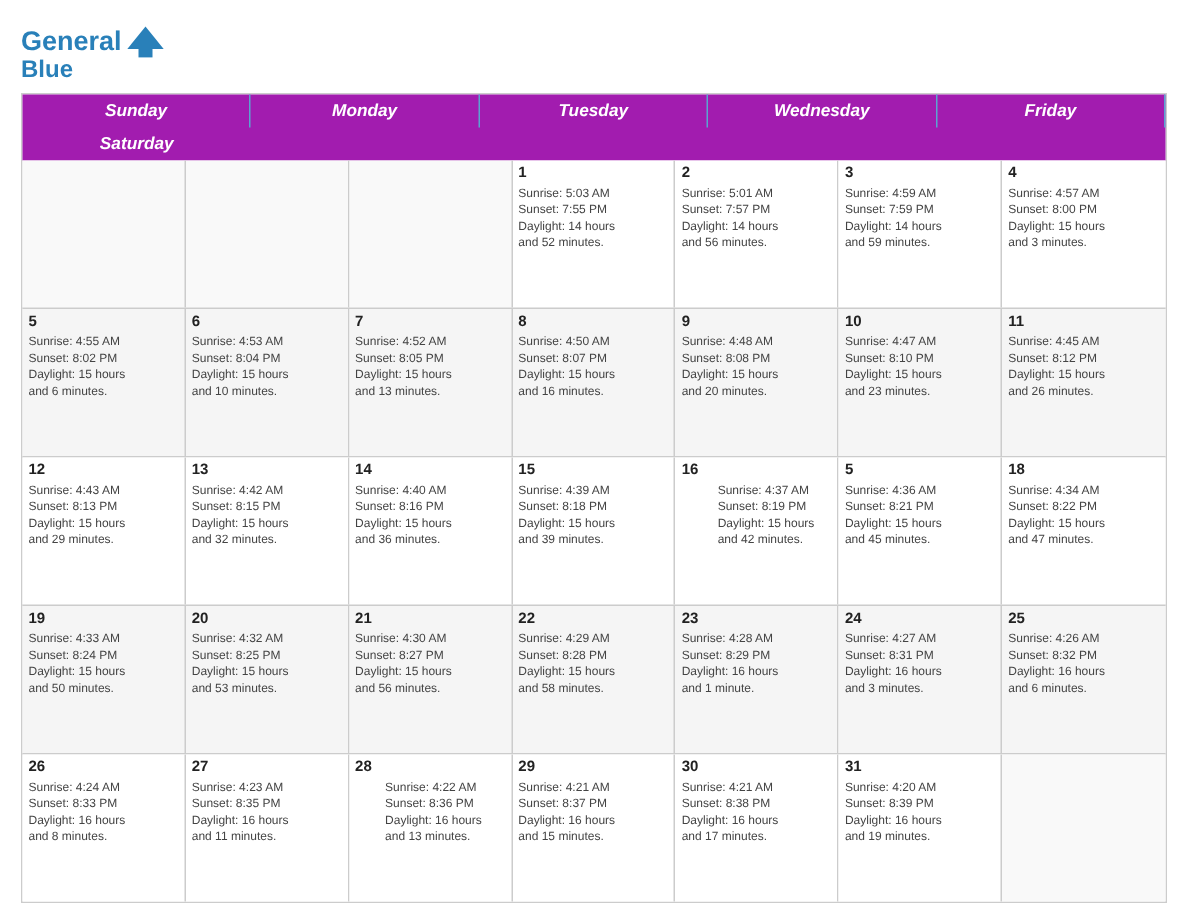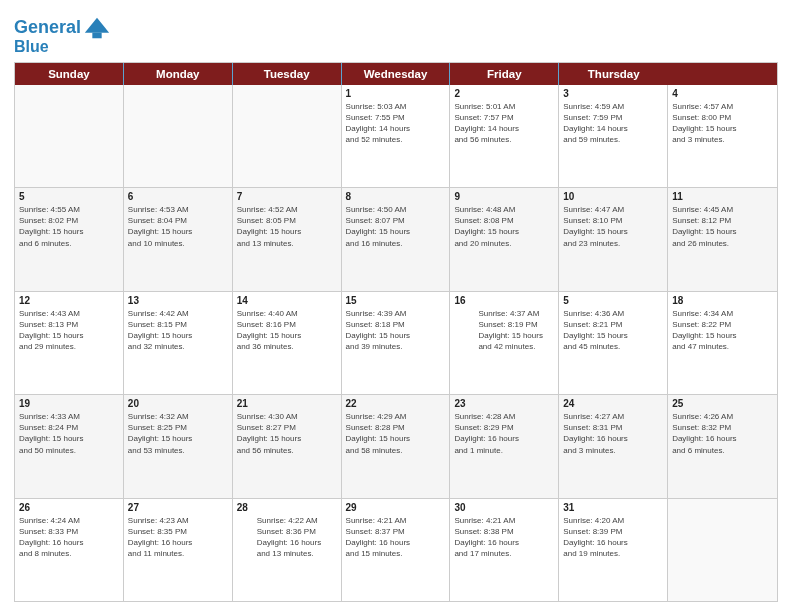--- a/index.html
+++ b/index.html
@@ -56,22 +56,23 @@
       color: #555;
     }
     .calendar {
       flex: 1;
       display: flex;
       flex-direction: column;
       border: 1px solid #ccc;
     }
     .cal-header-row {
       display: grid;
-      grid-template-columns: repeat(7, 1fr);
-      background: #7f1d1d;
+      grid-template-columns: repeat(5, 1fr);
+      background: #a21caf;
+      font-style: italic;
     }
     .cal-header-cell {
       color: #fff;
       font-size: 11.5px;
       font-weight: bold;
       text-align: center;
       padding: 5px 2px;
       border-right: 1px solid #5ba3d0;
     }
     .cal-header-cell:last-child { border-right: none; }
@@ -136,21 +137,21 @@
     </div>
   </div>
 
   <div class="calendar">
     <div class="cal-header-row">
     <div class="cal-header-cell">Sunday</div>
         <div class="cal-header-cell">Monday</div>
         <div class="cal-header-cell">Tuesday</div>
         <div class="cal-header-cell">Wednesday</div>
         <div class="cal-header-cell">Friday</div>
-        <div class="cal-header-cell">Thursday</div>
+        <div class="cal-header-cell">Saturday</div>
       </div>
     <div class="cal-body">
     <div class="cal-row">
           <div class="cal-cell empty"></div>
           <div class="cal-cell empty"></div>
           <div class="cal-cell empty"></div>
           <div class="cal-cell">
             <span class="day-number">1</span>
             <div class="cell-info" style="white-space: pre-line;">Sunrise: 5:03 AM
 Sunset: 7:55 PM

